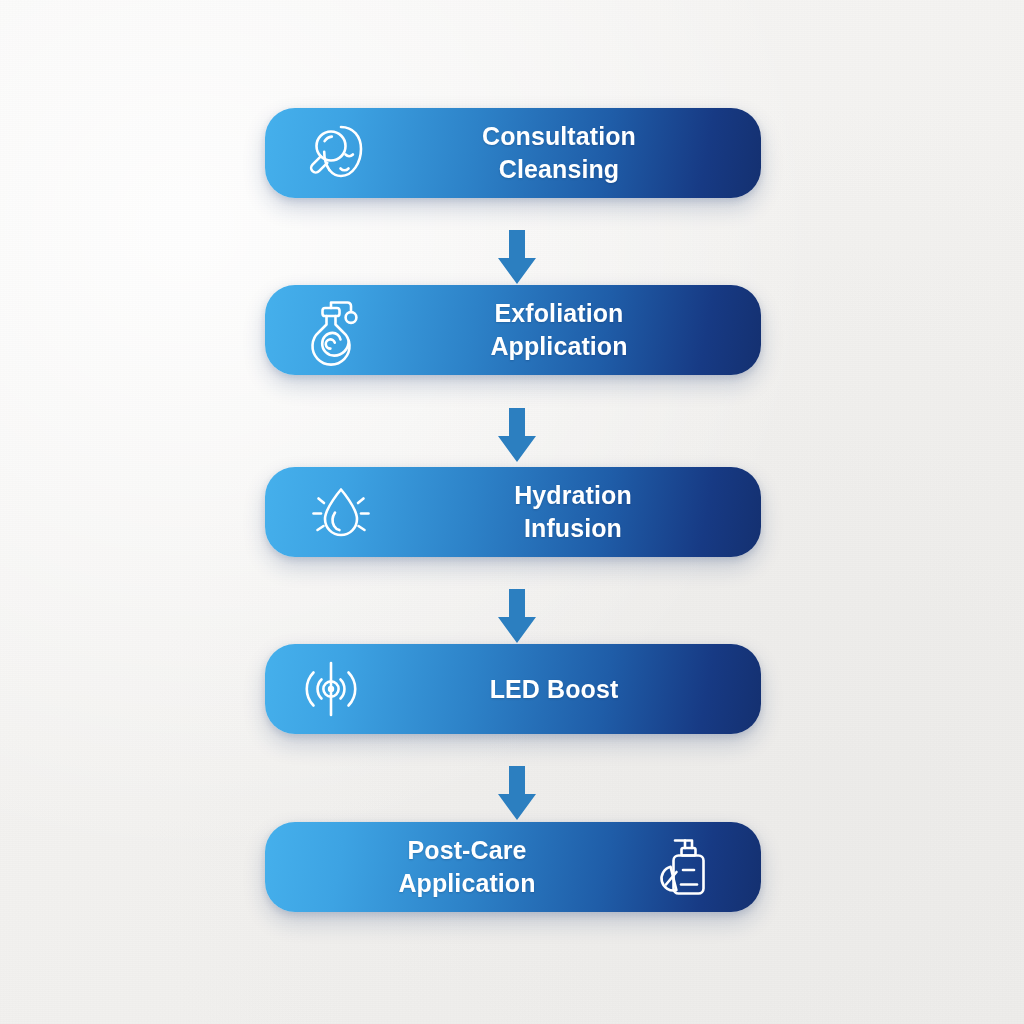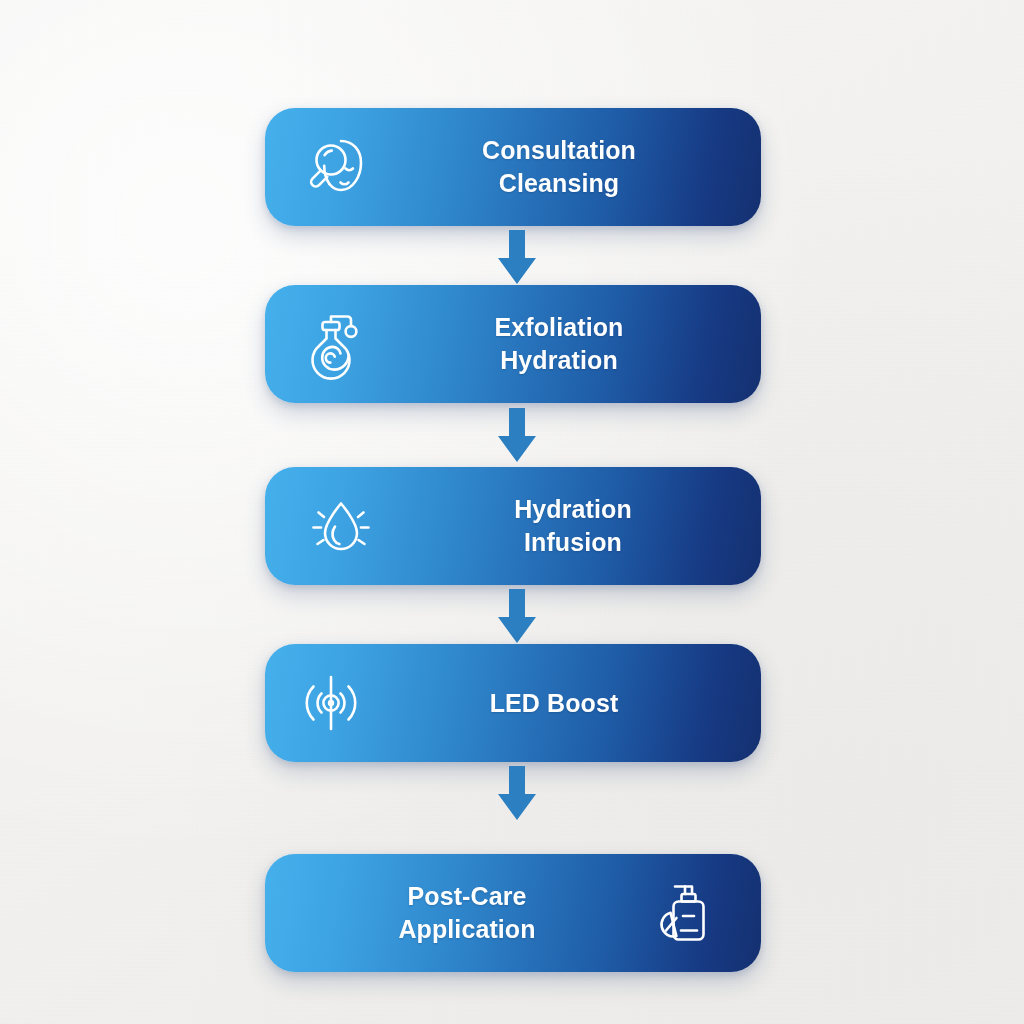--- a/index.html
+++ b/index.html
@@ -39,32 +39,32 @@
     left: 0;
     top: 0;
     width: 1024px;
     height: 1024px;
   }
 
   .step {
     position: absolute;
     left: 265px;
     width: 496px;
-    height: 118px;
+    height: 90px;
     border-radius: 30px;
     display: flex;
     align-items: center;
     box-sizing: border-box;
     background: linear-gradient(100deg, #45b0ec 0%, #3da3e3 16%, #2d82c8 42%, #1f5da8 68%, #173a84 88%, #143070 100%);
     box-shadow: 0 10px 22px rgba(26, 54, 110, 0.20),
                 0 3px 7px rgba(26, 54, 110, 0.14);
   }
 
   .step.icon-left  { padding: 0 26px 0 34px; }
-  .step.icon-right { padding: 0 34px 0 26px; margin-top: 32px; }
+  .step.icon-right { padding: 0 34px 0 26px; }
 
   .step-icon {
     flex: 0 0 auto;
     width: 84px;
     height: 84px;
     display: flex;
     align-items: center;
     justify-content: center;
   }
   .step-icon svg { display: block; }
@@ -124,21 +124,21 @@
       <svg width="80" height="80" viewBox="0 0 80 80" fill="none" stroke="#ffffff" stroke-width="2.6" stroke-linecap="round" stroke-linejoin="round">
         <rect x="21.5" y="18" width="17" height="8" rx="2.6"></rect>
         <path d="M25.5 26v8.5L18 42a18.5 18.5 0 1 0 24 0l-7.5-7.5V26"></path>
         <path d="M30 18v-5.5h16.5a3.5 3.5 0 0 1 3.5 3.5v5"></path>
         <circle cx="50" cy="27.5" r="5.4"></circle>
         <path d="M39.5 49.5a8 8 0 0 0-8-6.6 10.5 10.5 0 0 0-10.3 10.8c0 6.6 5.4 11.9 12 11.9a14.6 14.6 0 0 0 14.5-14.8"></path>
         <path d="M33.8 52.7a4.6 4.6 0 1 0-4.4 5.9"></path>
       </svg>
     </div>
     <div class="step-label">Exfoliation
-Hydration</div>
+Application</div>
   </div>
 
   <div class="arrow" style="top:408px;">
     <svg width="46" height="56" viewBox="0 0 46 56">
       <path d="M15 0 h16 v28 h11 L23 54 4 28 h11 Z" fill="#2c7fc0"></path>
     </svg>
   </div>
 
   <div class="step icon-left" style="top:467px;gap:28px;">
     <div class="step-icon">

